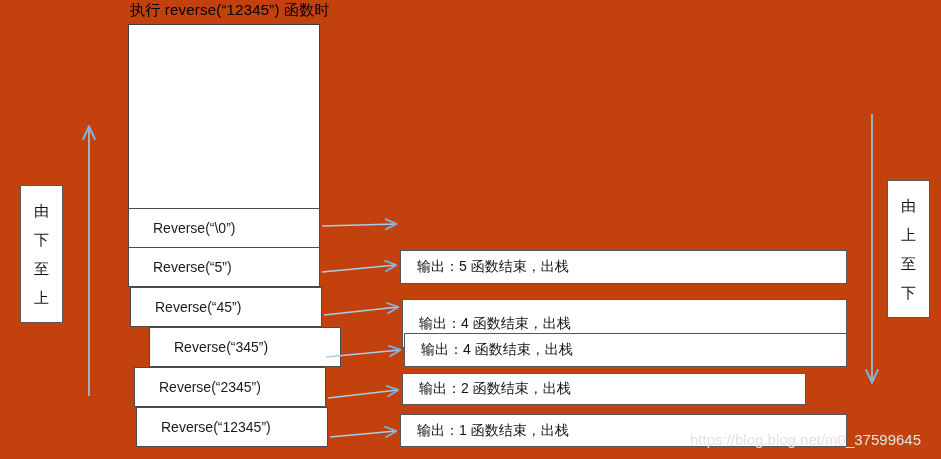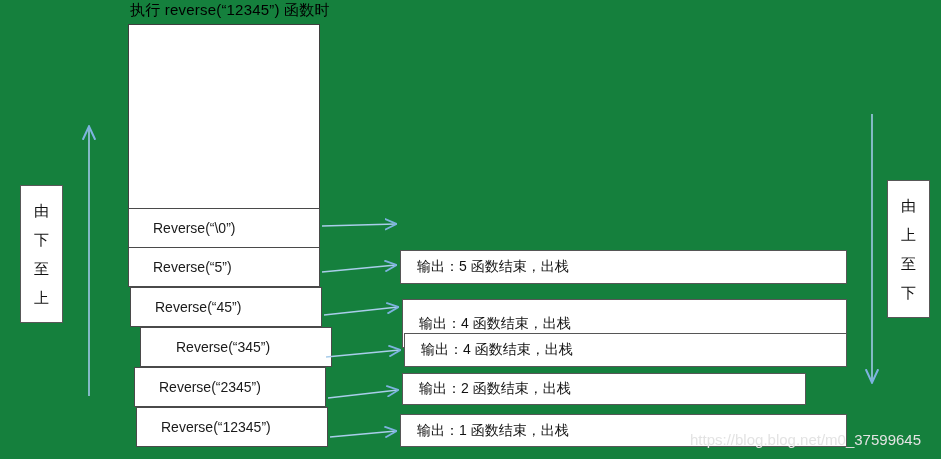--- a/index.html
+++ b/index.html
@@ -4,21 +4,21 @@
 <style>
   html, body {
     margin: 0;
     padding: 0;
     background: #ffffff;
   }
   #canvas {
     position: relative;
     width: 941px;
     height: 459px;
-    background: #15803d;
+    background: #c2410c;
     font-family: "Liberation Sans", "DejaVu Sans", sans-serif;
     overflow: hidden;
   }
 
   
   .title {
     position: absolute;
     left: 130px;
     top: 1px;
     font-size: 15px;
@@ -122,21 +122,21 @@
 
   <div class="stack-frame" style="top:208px;left:128px;">
     <span>Reverse(“\0”)</span>
   </div>
   <div class="stack-frame" style="top:247px;left:128px;">
     <span>Reverse(“5”)</span>
   </div>
   <div class="stack-frame" style="top:287px;left:130px;align-items:center;">
     <span>Reverse(“45”)</span>
   </div>
-  <div class="stack-frame" style="top:327px;left:140px;padding-left:11px;">
+  <div class="stack-frame" style="top:327px;left:149px;">
     <span>Reverse(“345”)</span>
   </div>
   <div class="stack-frame" style="top:367px;left:134px;">
     <span>Reverse(“2345”)</span>
   </div>
   <div class="stack-frame" style="top:407px;left:136px;">
     <span>Reverse(“12345”)</span>
   </div>
 
   <div class="result-box" style="left:400px;top:250px;width:447px;height:34px;">

